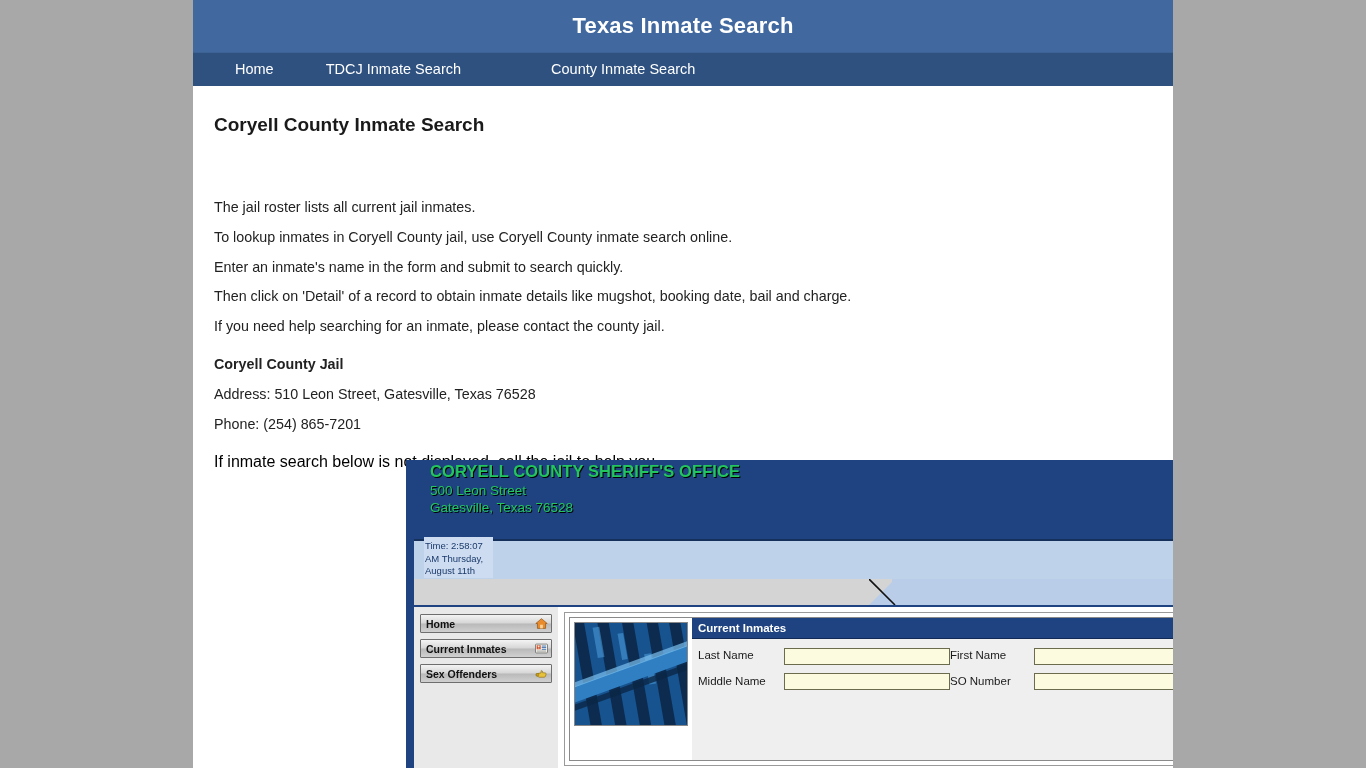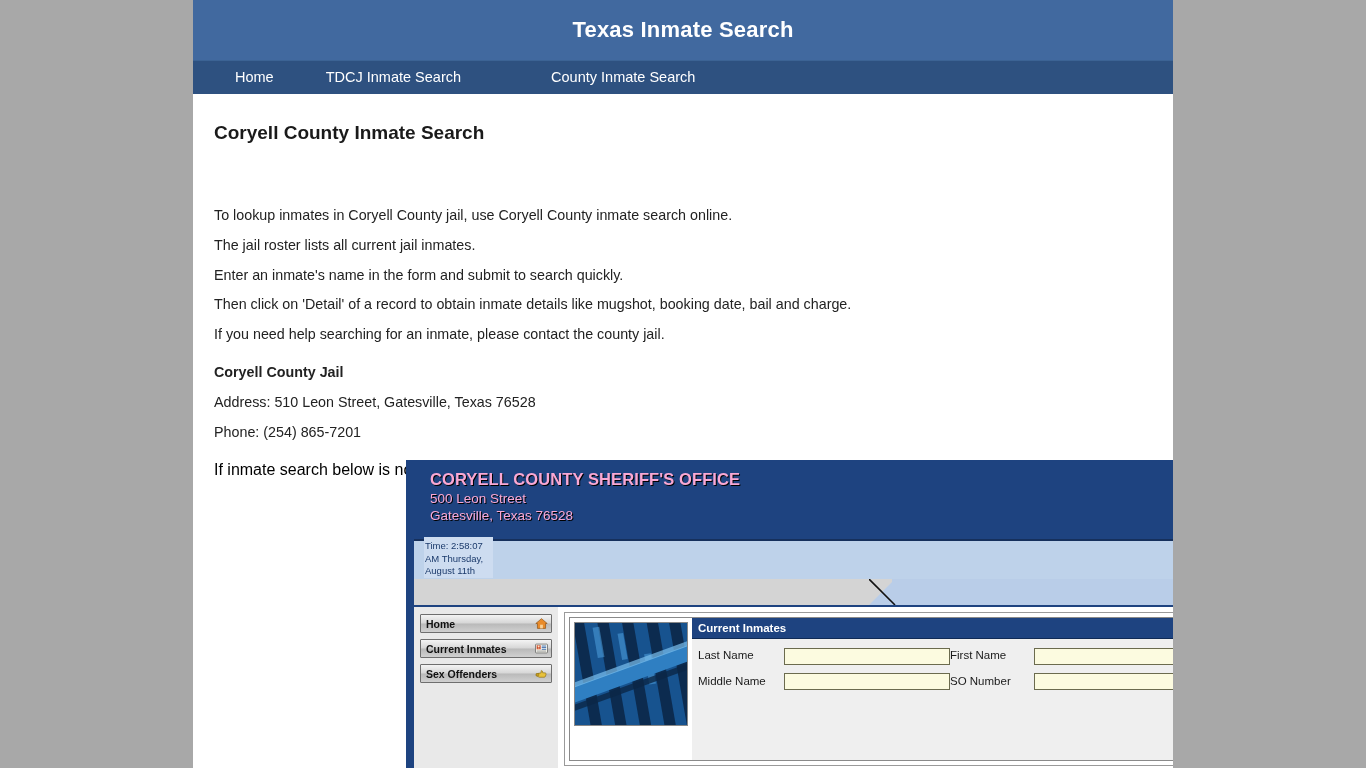--- a/index.html
+++ b/index.html
@@ -21,21 +21,21 @@
     left: 193px;
     top: 0;
     width: 980px;
     height: 768px;
     background: #ffffff;
     overflow: hidden;
   }
 
   
   .site-header {
-    height: 60px;
+    height: 52px;
     background: #41699f;
     display: flex;
     align-items: center;
     justify-content: center;
   }
   .site-title {
     color: #ffffff;
     font-size: 22px;
     font-weight: bold;
     letter-spacing: .2px;
@@ -85,22 +85,22 @@
   .widget {
     position: absolute;
     left: 213px;
     top: 460px;
     width: 960px;
     height: 308px;
     background: #1e4380;
     overflow: hidden;
   }
   .widget-head {
-    padding: 10px 0 0 24px;
-    color: #f9a8d4;
+    padding: 2px 0 0 24px;
+    color: #22c55e;
   }
   .wh-line1 {
     font-size: 16.5px;
     font-weight: bold;
     letter-spacing: .1px;
     text-shadow: 1px 1px 0 #000;
   }
   .wh-line2, .wh-line3 {
     font-size: 13.5px;
     font-weight: normal;
@@ -324,22 +324,22 @@
   <div class="site-nav">
     <a class="nav-item">Home</a>
     <a class="nav-item">TDCJ Inmate Search</a>
     <a class="nav-item">County Inmate Search</a>
   </div>
 
   <div class="article">
     <h1 class="page-title">Coryell County Inmate Search</h1>
 
     <div class="lede">
+      <p>The jail roster lists all current jail inmates.</p>
       <p>To lookup inmates in Coryell County jail, use Coryell County inmate search online.</p>
-      <p>The jail roster lists all current jail inmates.</p>
       <p>Enter an inmate's name in the form and submit to search quickly.</p>
       <p>Then click on 'Detail' of a record to obtain inmate details like mugshot, booking date, bail and charge.</p>
       <p>If you need help searching for an inmate, please contact the county jail.</p>
     </div>
 
     <div class="jail-info">
       <p class="jail-name">Coryell County Jail</p>
       <p>Address: 510 Leon Street, Gatesville, Texas 76528</p>
       <p>Phone: (254) 865-7201</p>
     </div>

